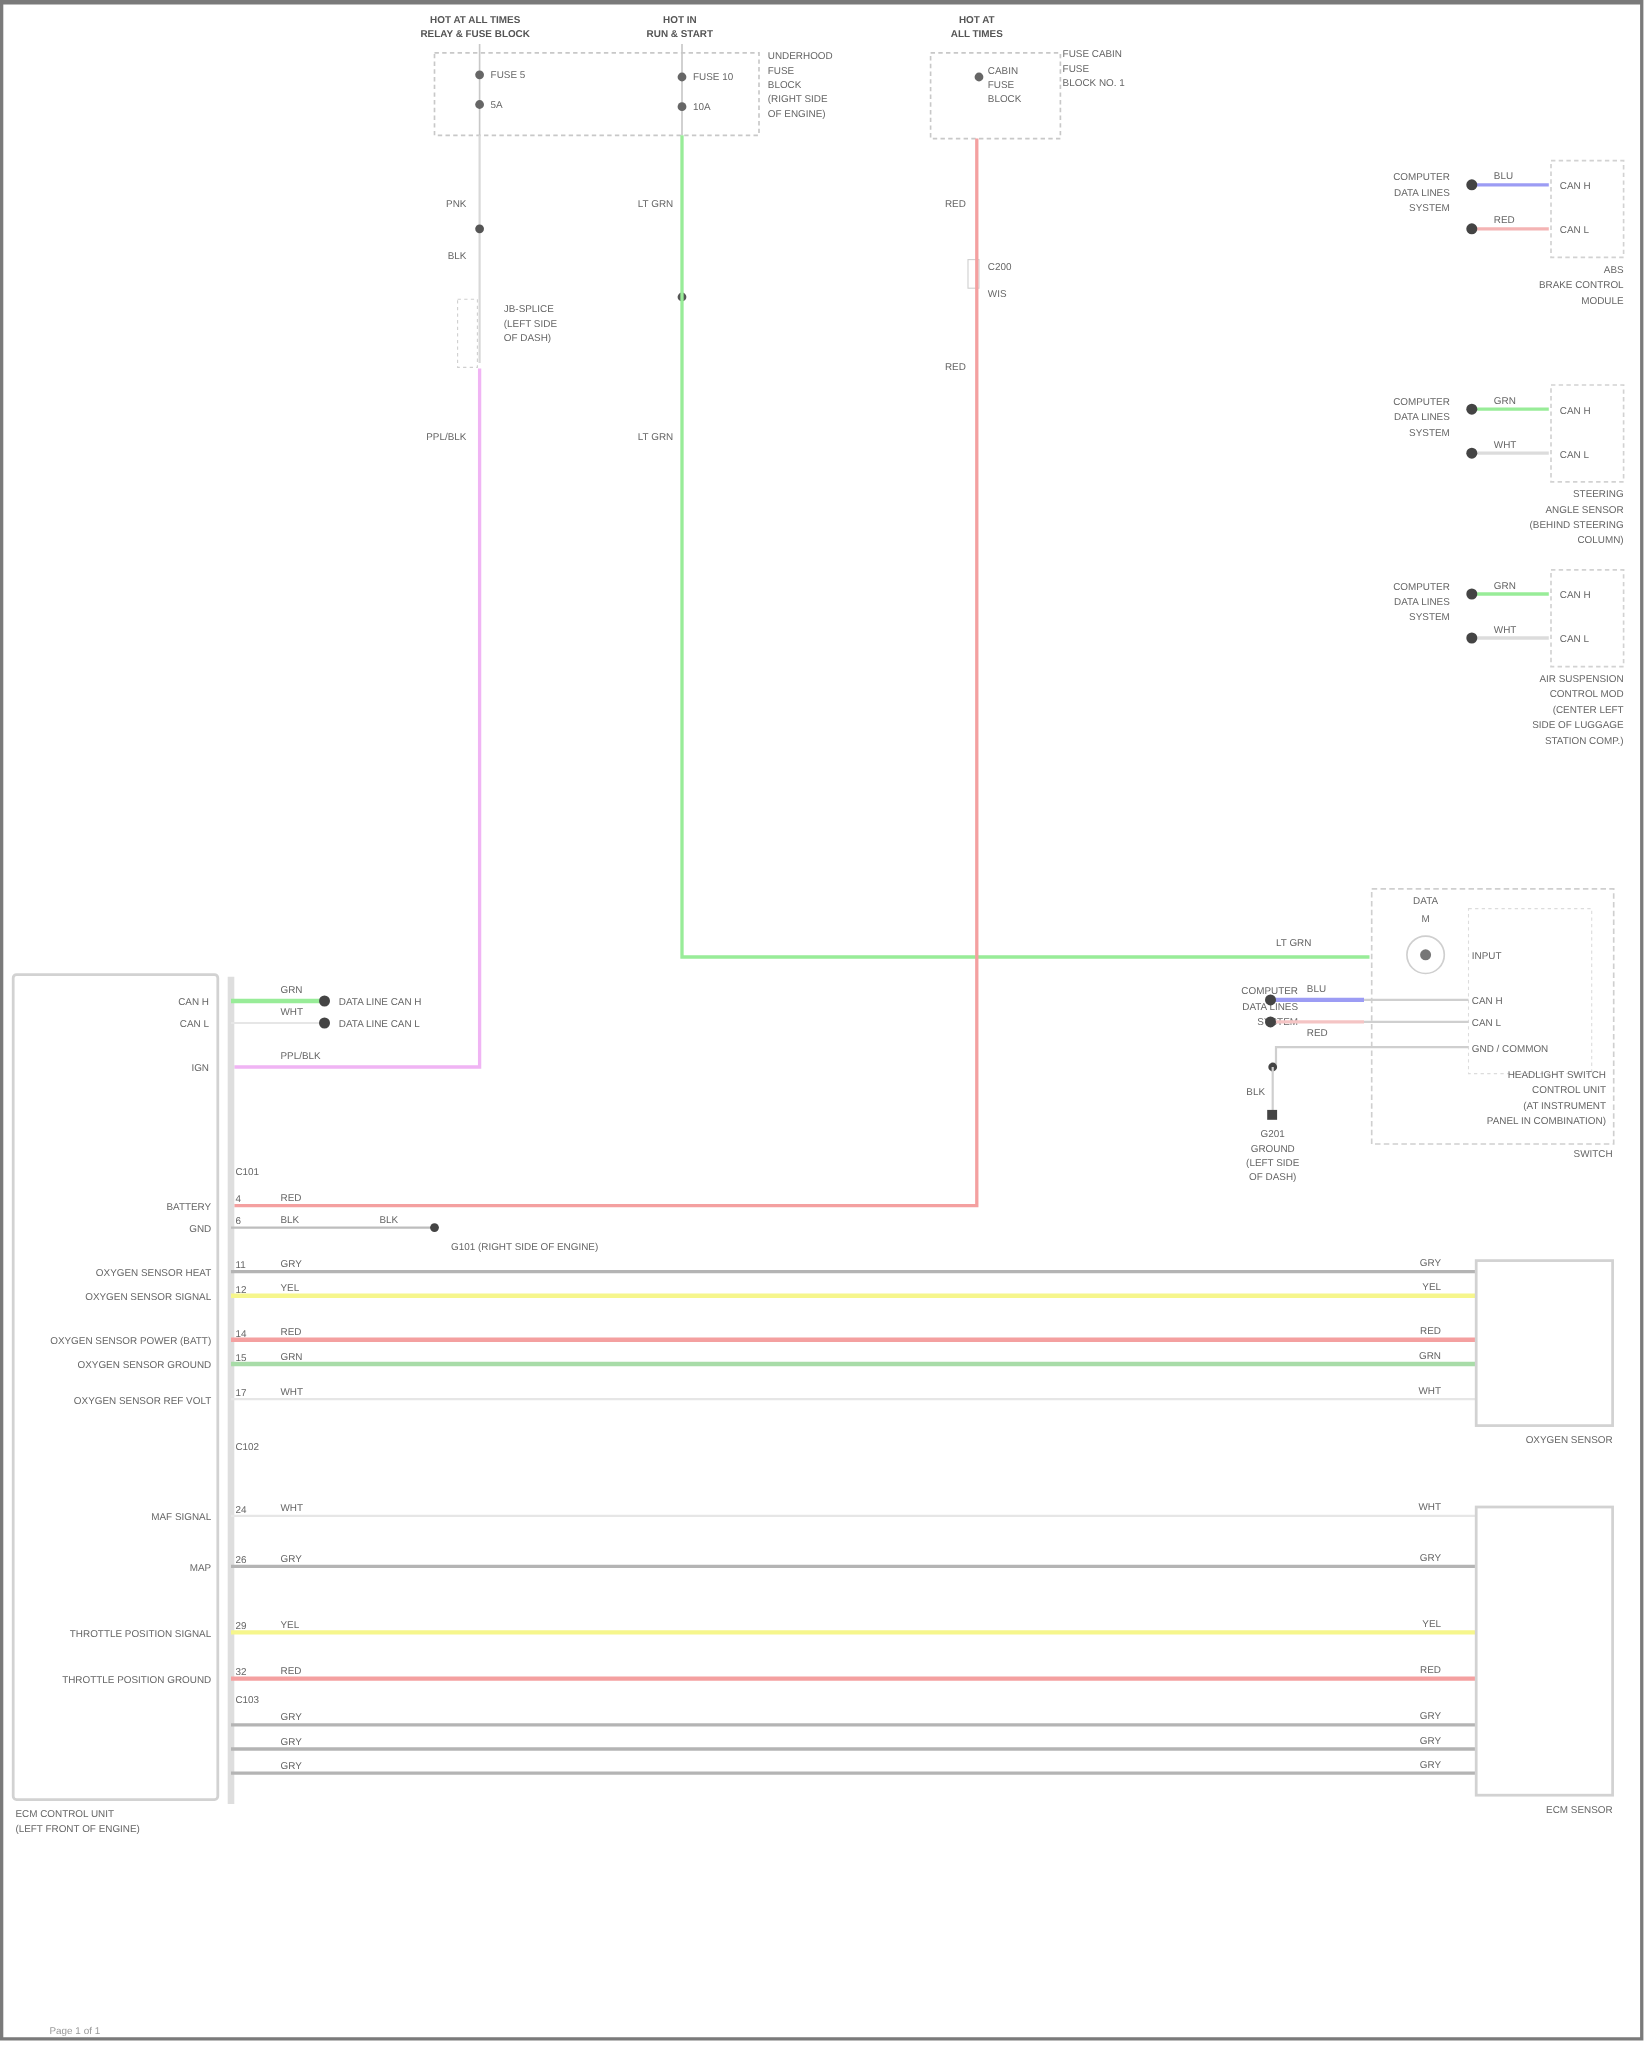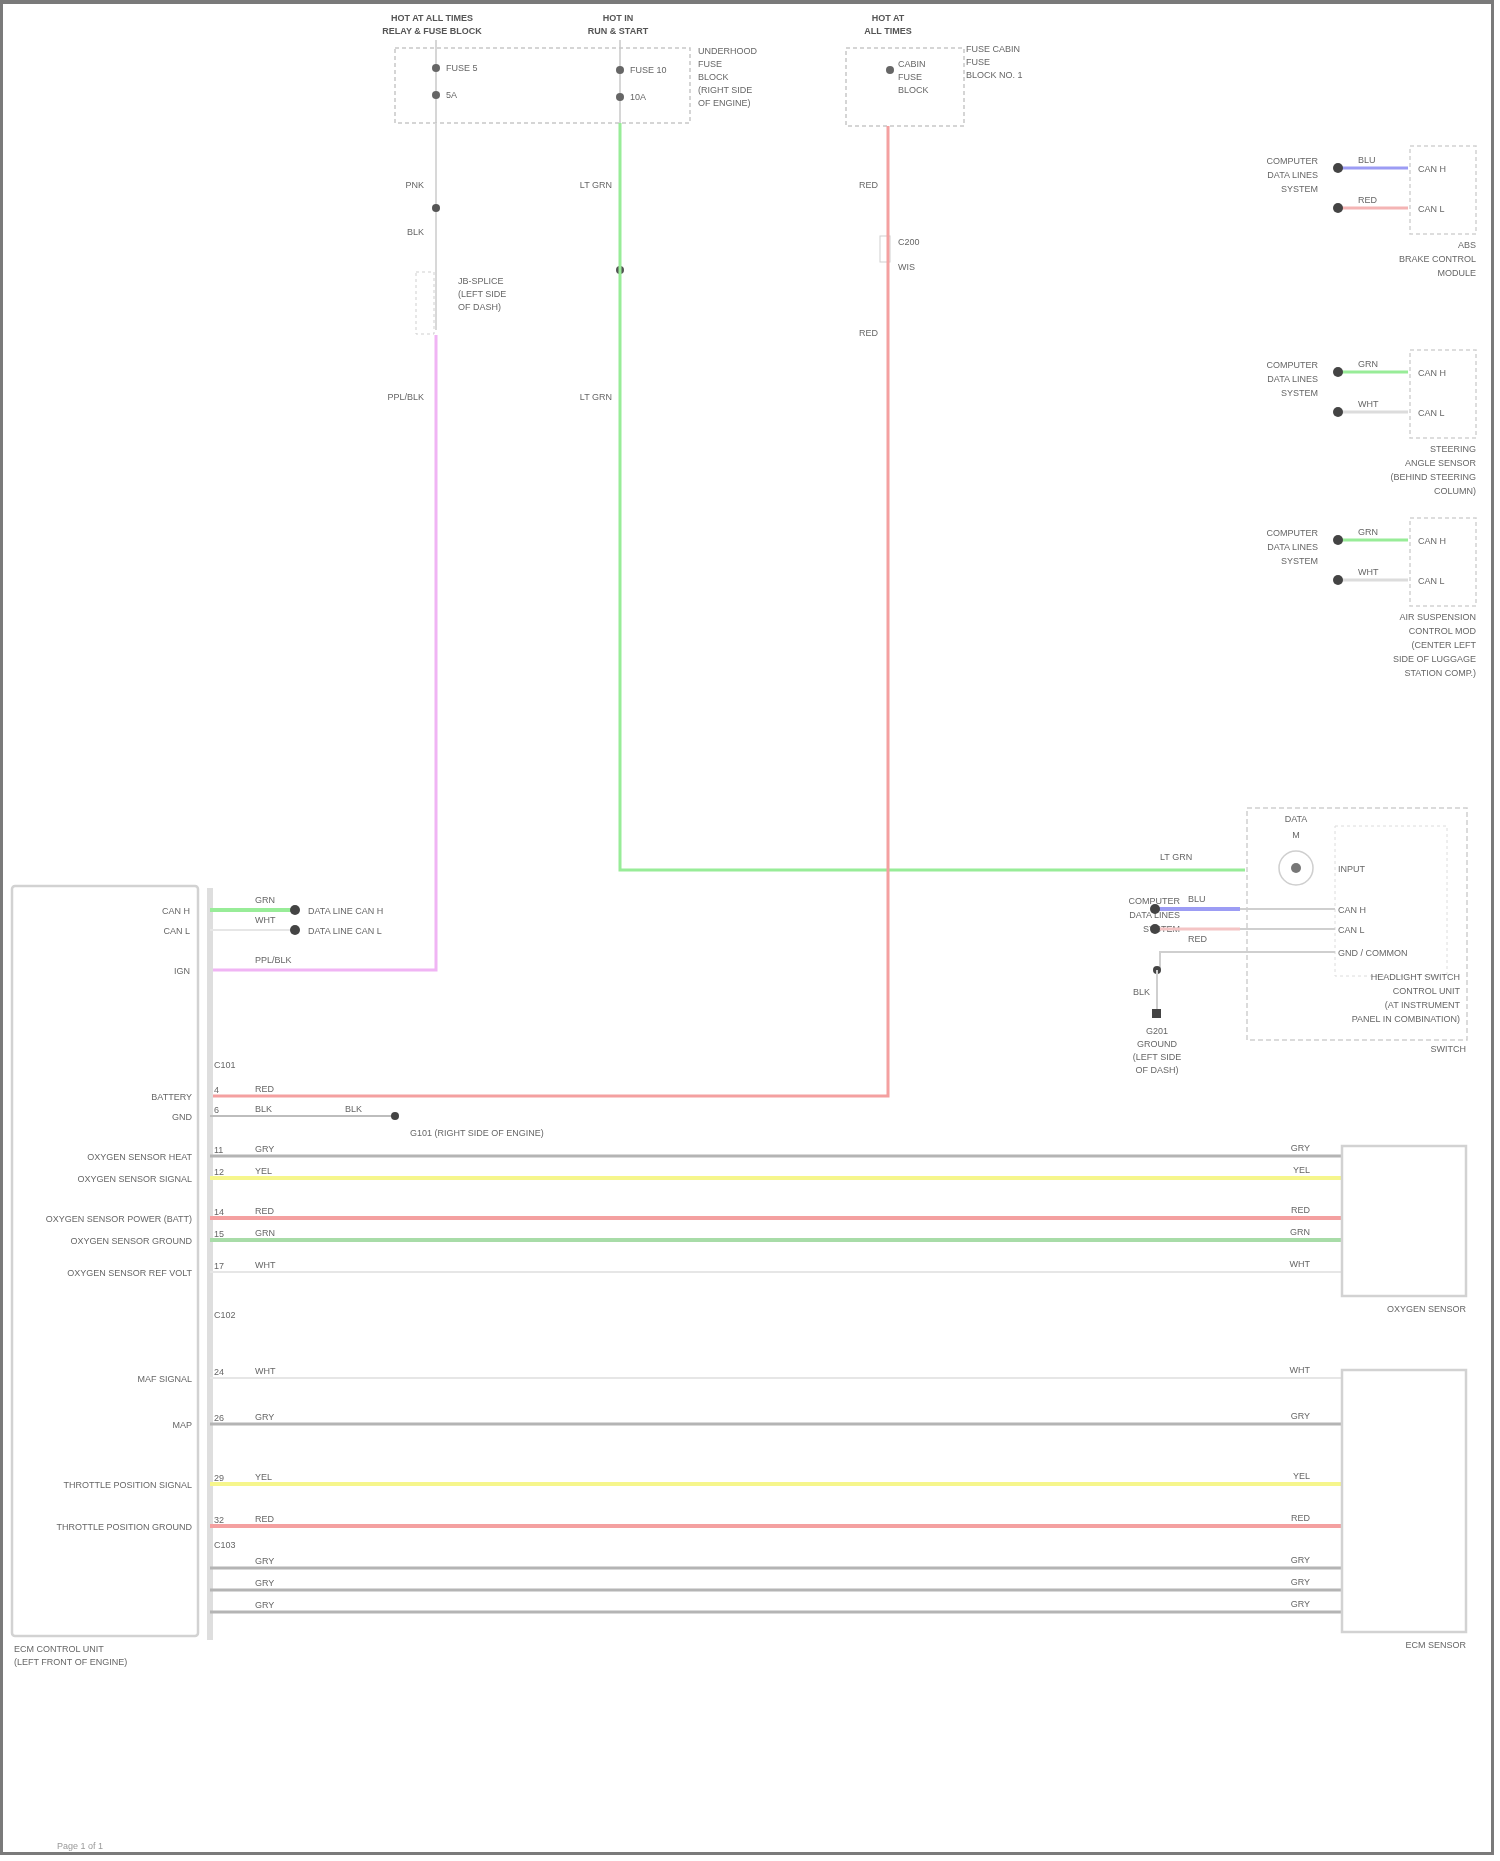--- a/index.html
+++ b/index.html
@@ -1,21 +1,21 @@
 <!DOCTYPE html>
 <html><head>
 <meta charset="utf-8">
 <style>
   html,body{margin:0;padding:0;background:#ffffff;}
   body{width:1500px;height:1861px;position:relative;overflow:hidden;font-family:"Liberation Sans",sans-serif;color:#555;}
   .frame{position:absolute;left:0;top:0;width:1494px;height:1855px;border:3px solid #7a7a7a;border-top-width:4px;box-sizing:border-box;}
   svg{position:absolute;left:0;top:0;}
   .lbl{font-family:"Liberation Sans",sans-serif;font-size:9px;fill:#666;}
   .lblb{font-family:"Liberation Sans",sans-serif;font-size:9px;fill:#555;font-weight:bold;}
-  .footer{position:absolute;left:24px;bottom:10px;font-size:9px;color:#999;padding-left:33px;}
+  .footer{position:absolute;left:12px;bottom:10px;font-size:9px;color:#999;padding-left:33px;}
 </style>
 </head>
 <body>
 
 <div class="frame"></div>
 
 <svg id="schem" width="1500" height="1861" viewBox="0 0 1500 1861" xmlns="http://www.w3.org/2000/svg">
 
   <g>
     <text class="lblb" x="432" y="21" text-anchor="middle">HOT AT ALL TIMES</text>

